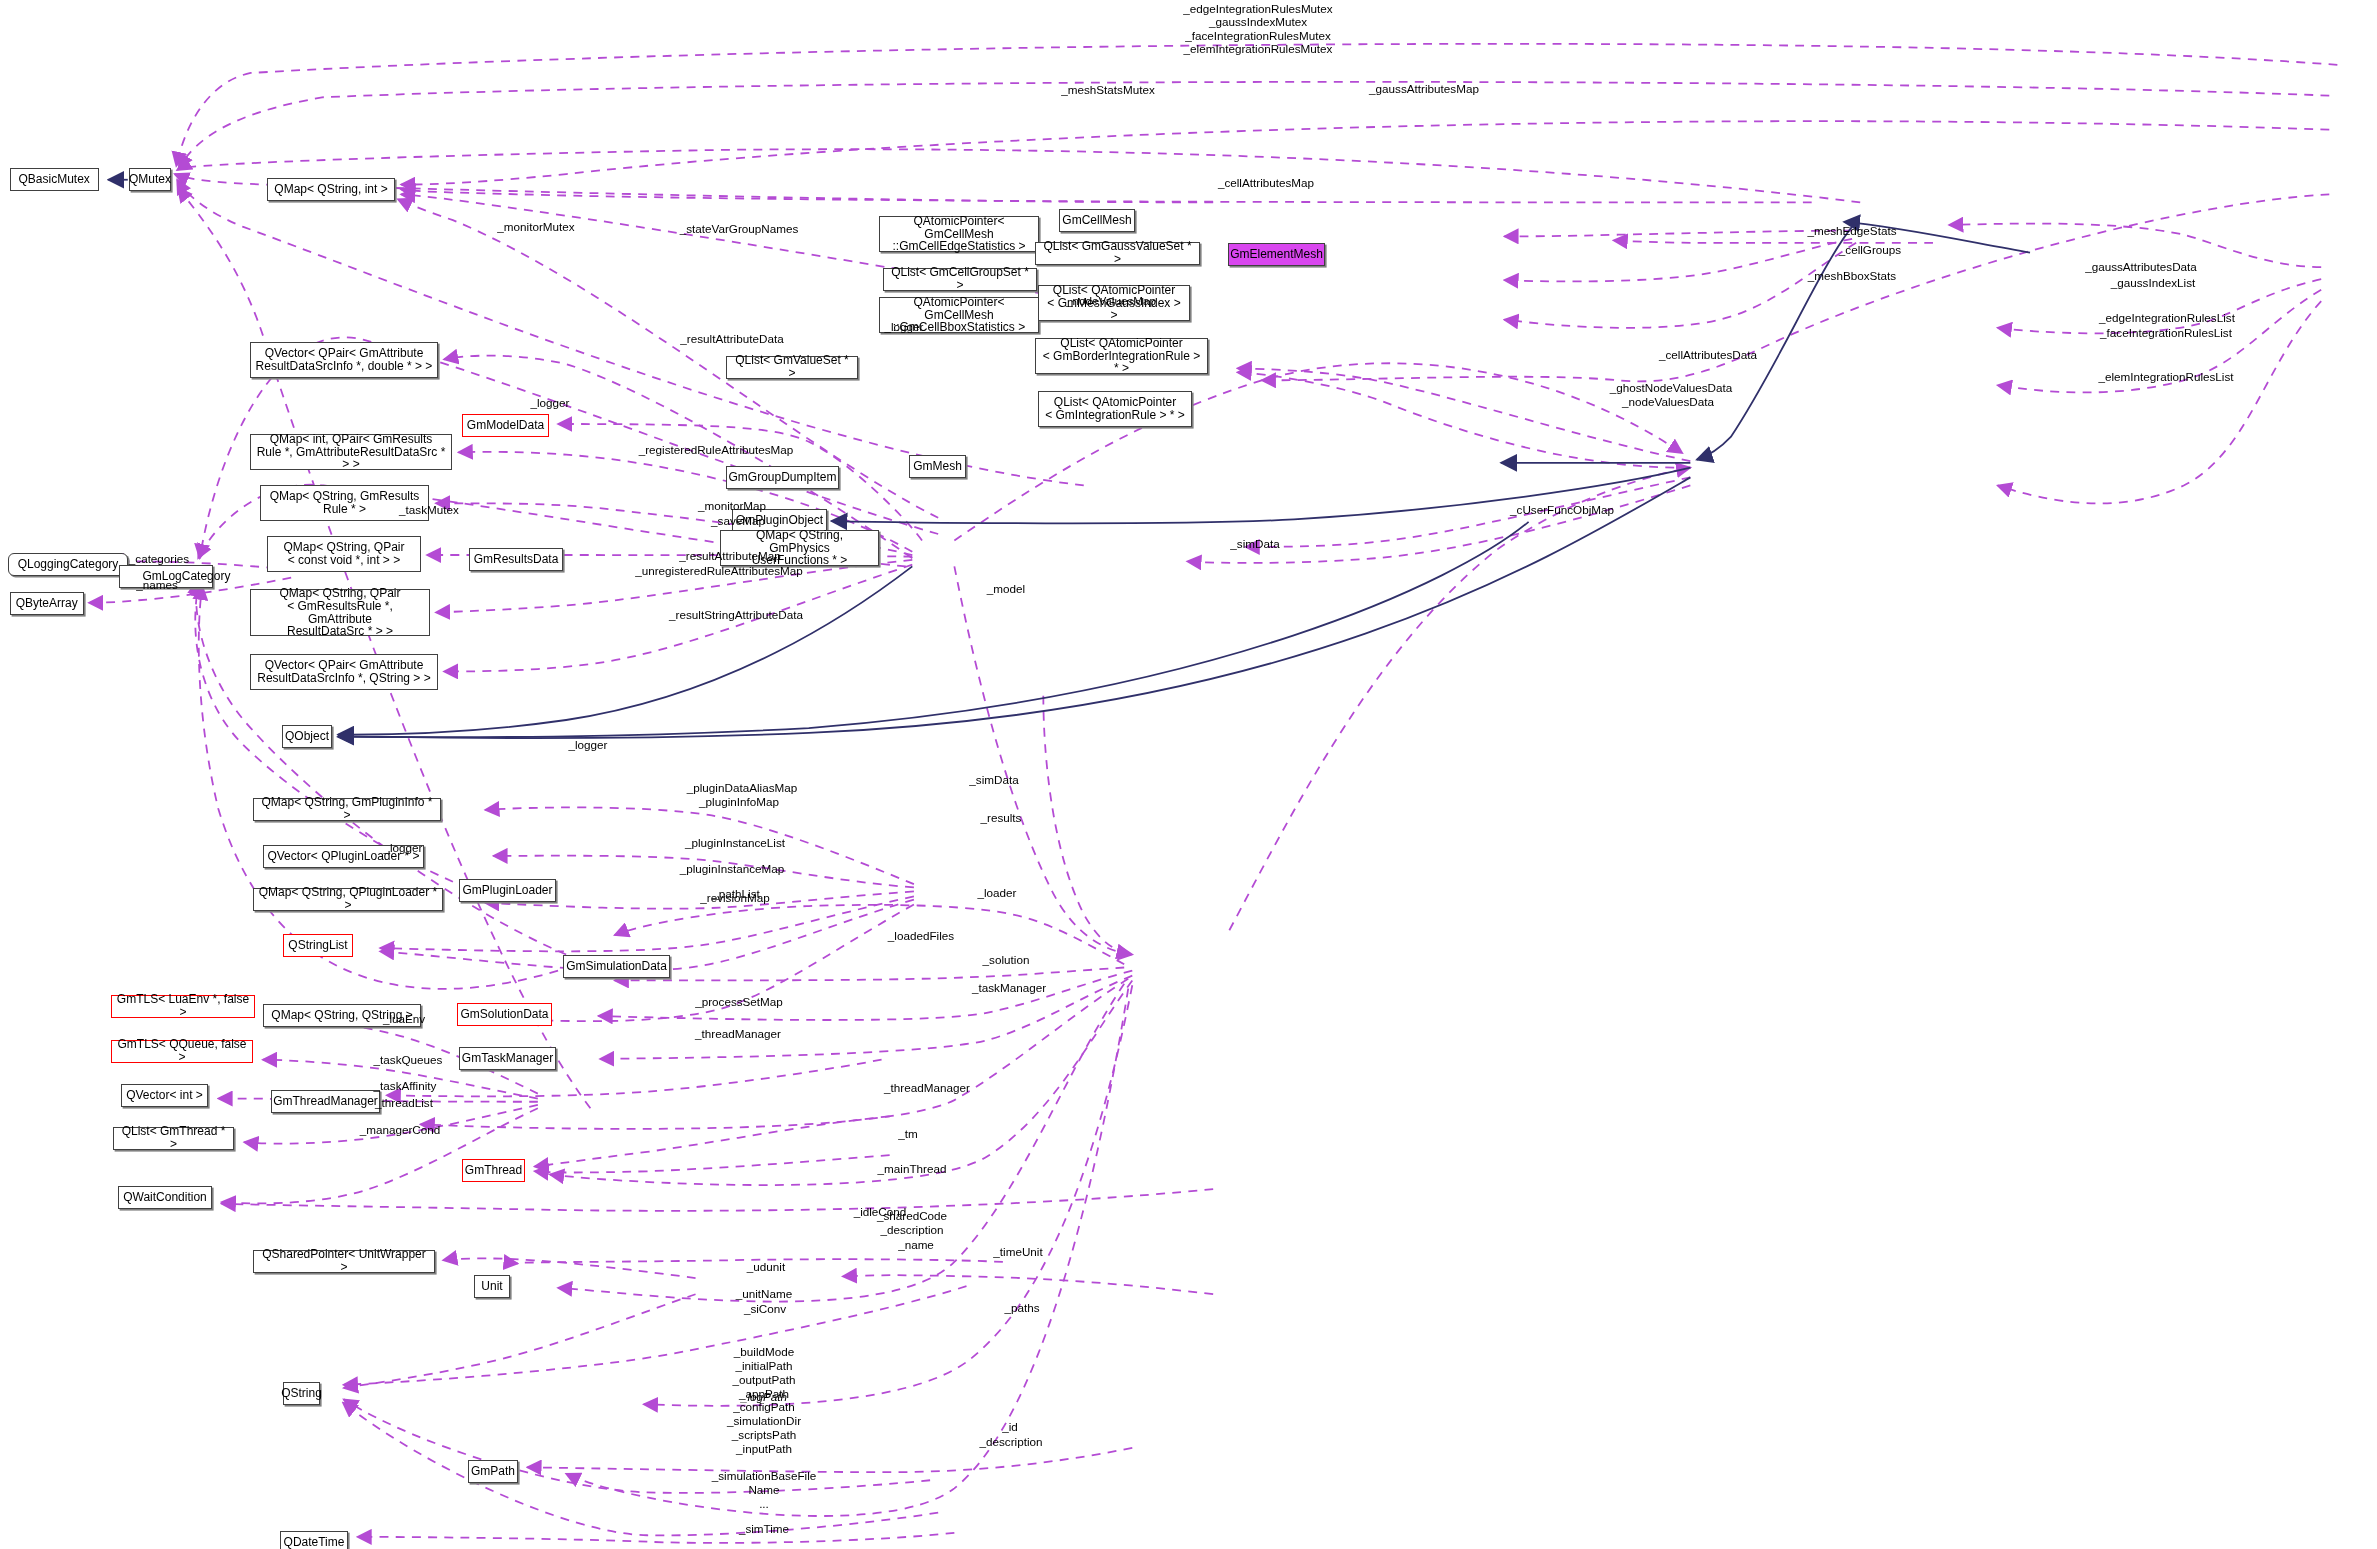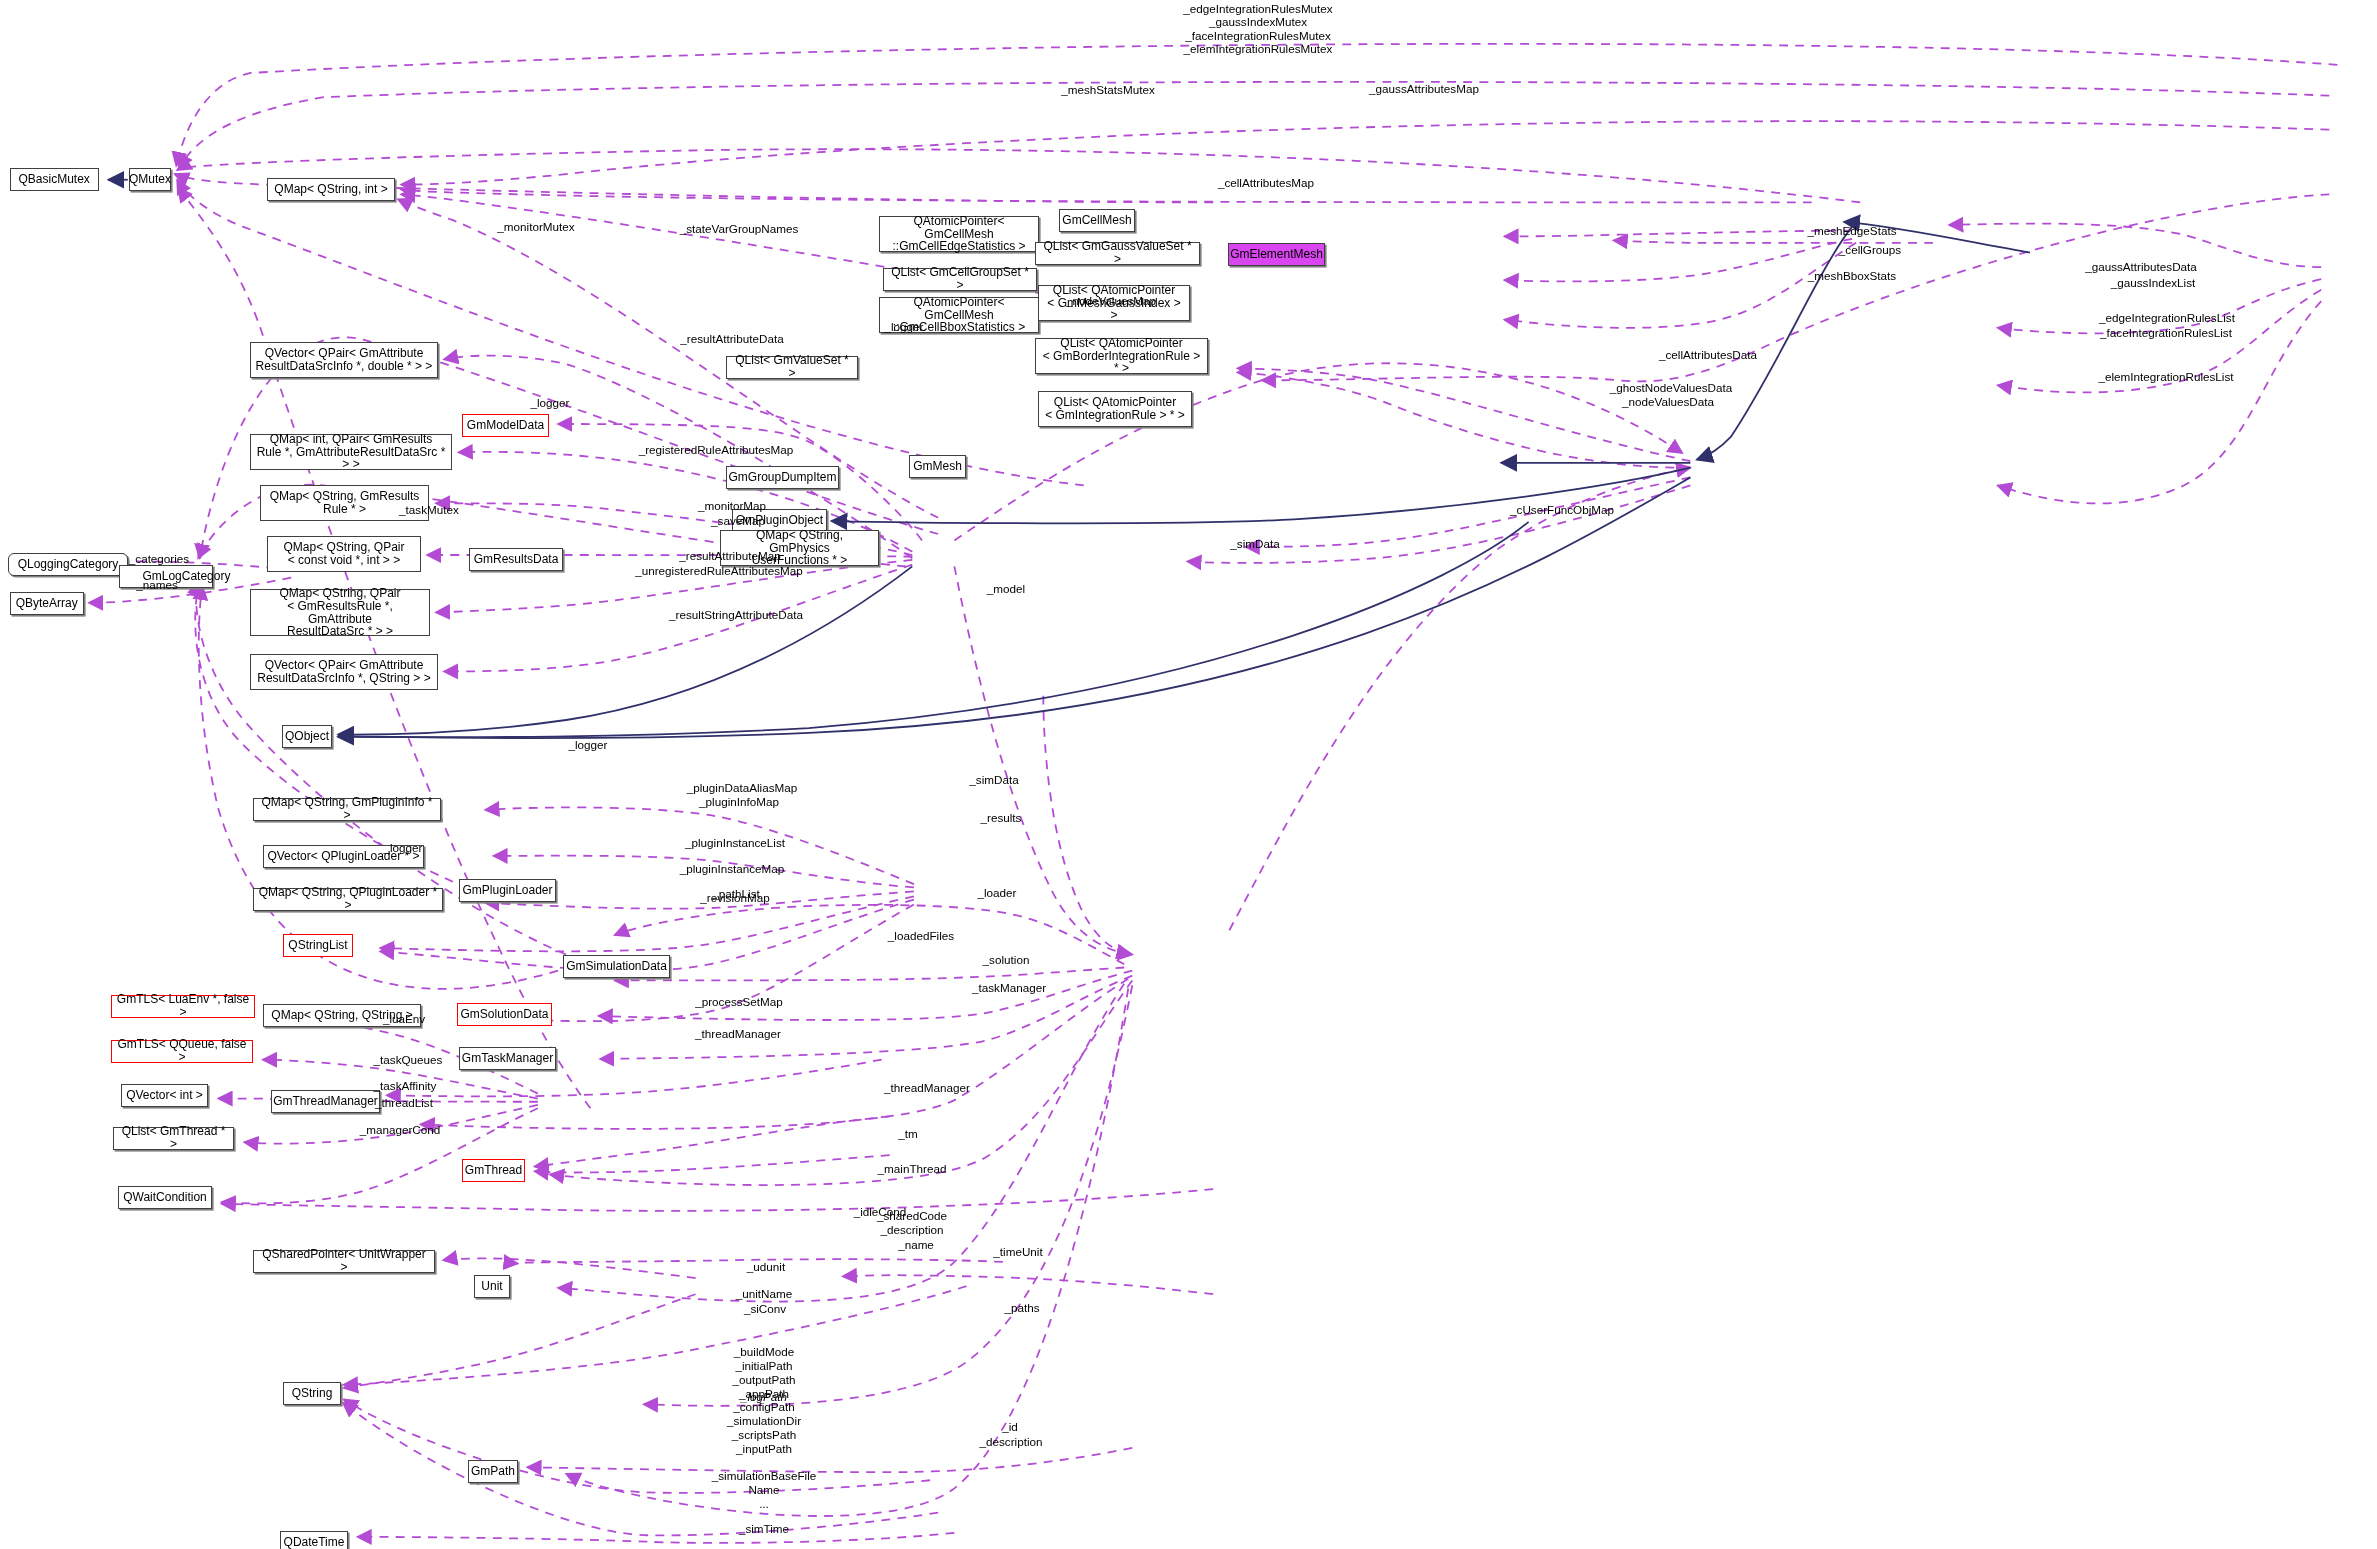--- a/index.html
+++ b/index.html
@@ -178,21 +178,21 @@
     <div class="node shadow" style="left: 459px; top: 1047px; width: 97px; height: 22.7px;">GmTaskManager</div>
     <div class="node hl" style="left: 111px; top: 995px; width: 144px; height: 22.7px;">GmTLS&lt; LuaEnv *, false &gt;</div>
     <div class="node hl" style="left: 111px; top: 1040px; width: 142px; height: 22.7px;">GmTLS&lt; QQueue, false &gt;</div>
     <div class="node shadow" style="left: 121px; top: 1084px; width: 87px; height: 22.7px;">QVector&lt; int &gt;</div>
     <div class="node shadow" style="left: 113px; top: 1127px; width: 121px; height: 22.7px;">QList&lt; GmThread * &gt;</div>
     <div class="node shadow" style="left: 118px; top: 1186px; width: 94px; height: 22.7px;">QWaitCondition</div>
     <div class="node shadow" style="left: 271px; top: 1090px; width: 109px; height: 22.7px;">GmThreadManager</div>
     <div class="node hl" style="left: 462px; top: 1159px; width: 63px; height: 22.7px;">GmThread</div>
     <div class="node shadow" style="left: 253px; top: 1250px; width: 182px; height: 22.7px;">QSharedPointer&lt; UnitWrapper &gt;</div>
     <div class="node shadow" style="left: 474px; top: 1275px; width: 36px; height: 22.7px;">Unit</div>
-    <div class="node shadow" style="left: 283px; top: 1382px; width: 58px; height: 22.7px;">QString</div>
+    <div class="node shadow" style="left: 283px; top: 1382px; width: 37px; height: 22.7px;">QString</div>
     <div class="node shadow" style="left: 468px; top: 1460px; width: 50px; height: 22.7px;">GmPath</div>
     <div class="node shadow" style="left: 280px; top: 1531px; width: 68px; height: 22.7px;">QDateTime</div>
     <div class="node shadow" style="left: 879px; top: 216px; width: 160px; height: 36px;">QAtomicPointer&lt; GmCellMesh
 ::GmCellEdgeStatistics &gt;</div>
     <div class="node shadow" style="left: 883px; top: 268px; width: 154px; height: 22.7px;">QList&lt; GmCellGroupSet * &gt;</div>
     <div class="node shadow" style="left: 879px; top: 297px; width: 160px; height: 36px;">QAtomicPointer&lt; GmCellMesh
 ::GmCellBboxStatistics &gt;</div>
     <div class="node shadow" style="left: 726px; top: 356px; width: 132px; height: 22.7px;">QList&lt; GmValueSet * &gt;</div>
     <div class="node shadow" style="left: 726px; top: 466px; width: 113px; height: 22.7px;">GmGroupDumpItem</div>
     <div class="node shadow" style="left: 732px; top: 509px; width: 95px; height: 22.7px;">GmPluginObject</div>

